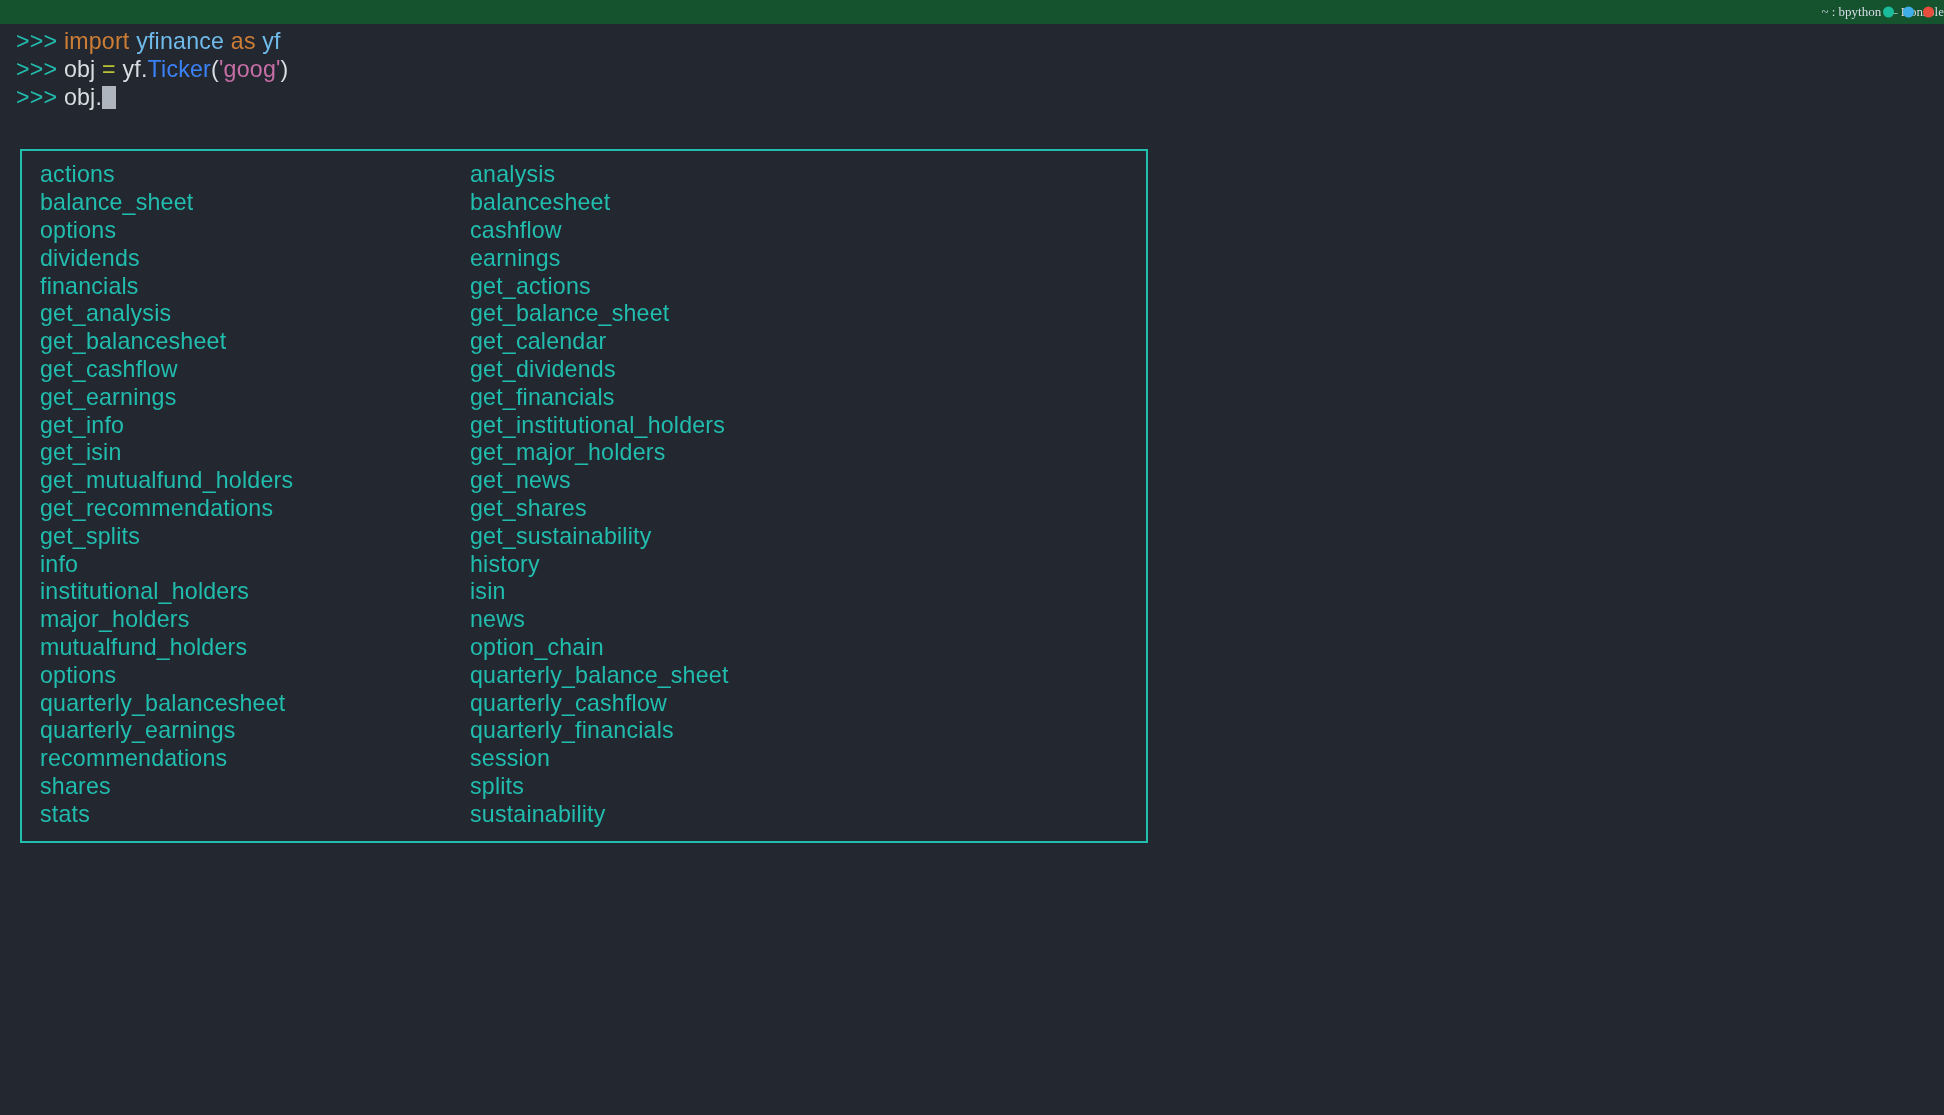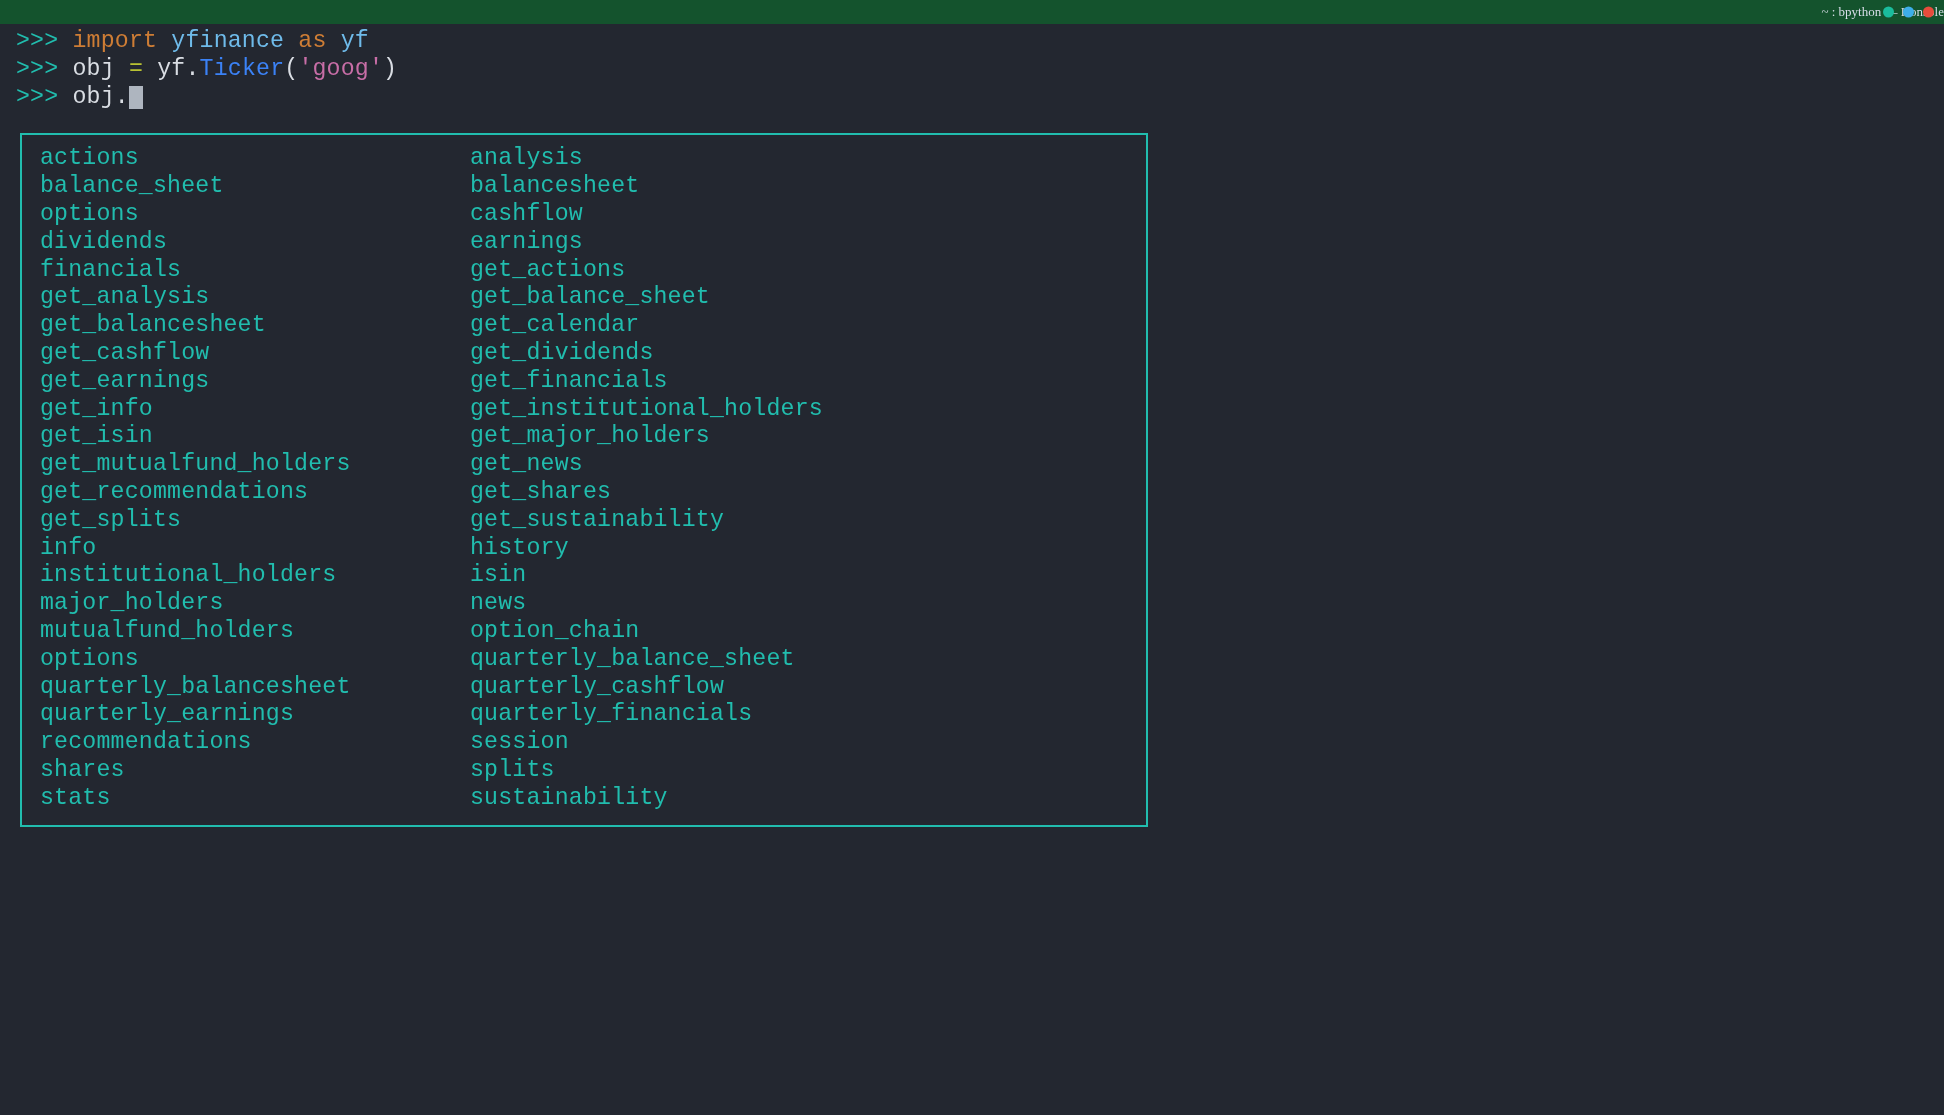--- a/index.html
+++ b/index.html
@@ -40,21 +40,21 @@
     border-radius: 50%;
   }
   .wc-green { background: #1abc9c; }
   .wc-blue  { background: #3daee9; }
   .wc-red   { background: #e74c3c; }
 
   .terminal {
     padding: 4px 16px 0 16px;
     font-size: 23.2px;
     line-height: 27.8px;
-    font-family: Liberation Mono, monospace;
+    font-family: Liberation Sans, sans-serif;
     letter-spacing: 0.2px;
   }
   .prompt { color: #21bdae; }
   .kw-import { color: #ce7d35; }
   .kw-as { color: #ce7d35; }
   .mod { color: #6fbbea; }
   .ident { color: #d9dde3; text-align: center; }
   .eq { color: #b9c233; }
   .attr { color: #3b82f6; }
   .paren { color: #d9dde3; }
@@ -63,21 +63,21 @@
   .cursor {
     display: inline-block;
     width: 14px;
     height: 23px;
     background: #aeb5bf;
     vertical-align: text-bottom;
     margin-bottom: 1px;
   }
 
   .completion-box {
-    margin: 22px 0 0 4px;
+    margin: 38px 0 0 4px;
     width: 1128px;
     border: 2px solid #21bdae;
     padding: 10px 18px 12px 18px;
   }
   .completion-columns {
     display: grid;
     grid-template-columns: 430px 1fr;
     column-gap: 0;
     row-gap: 0;
   }

